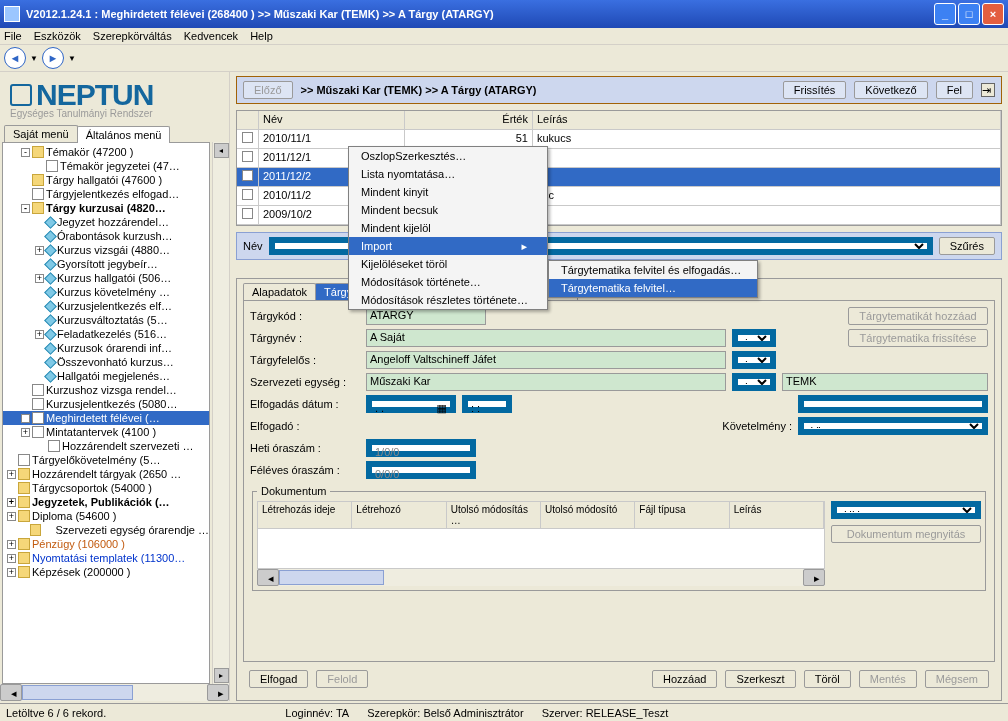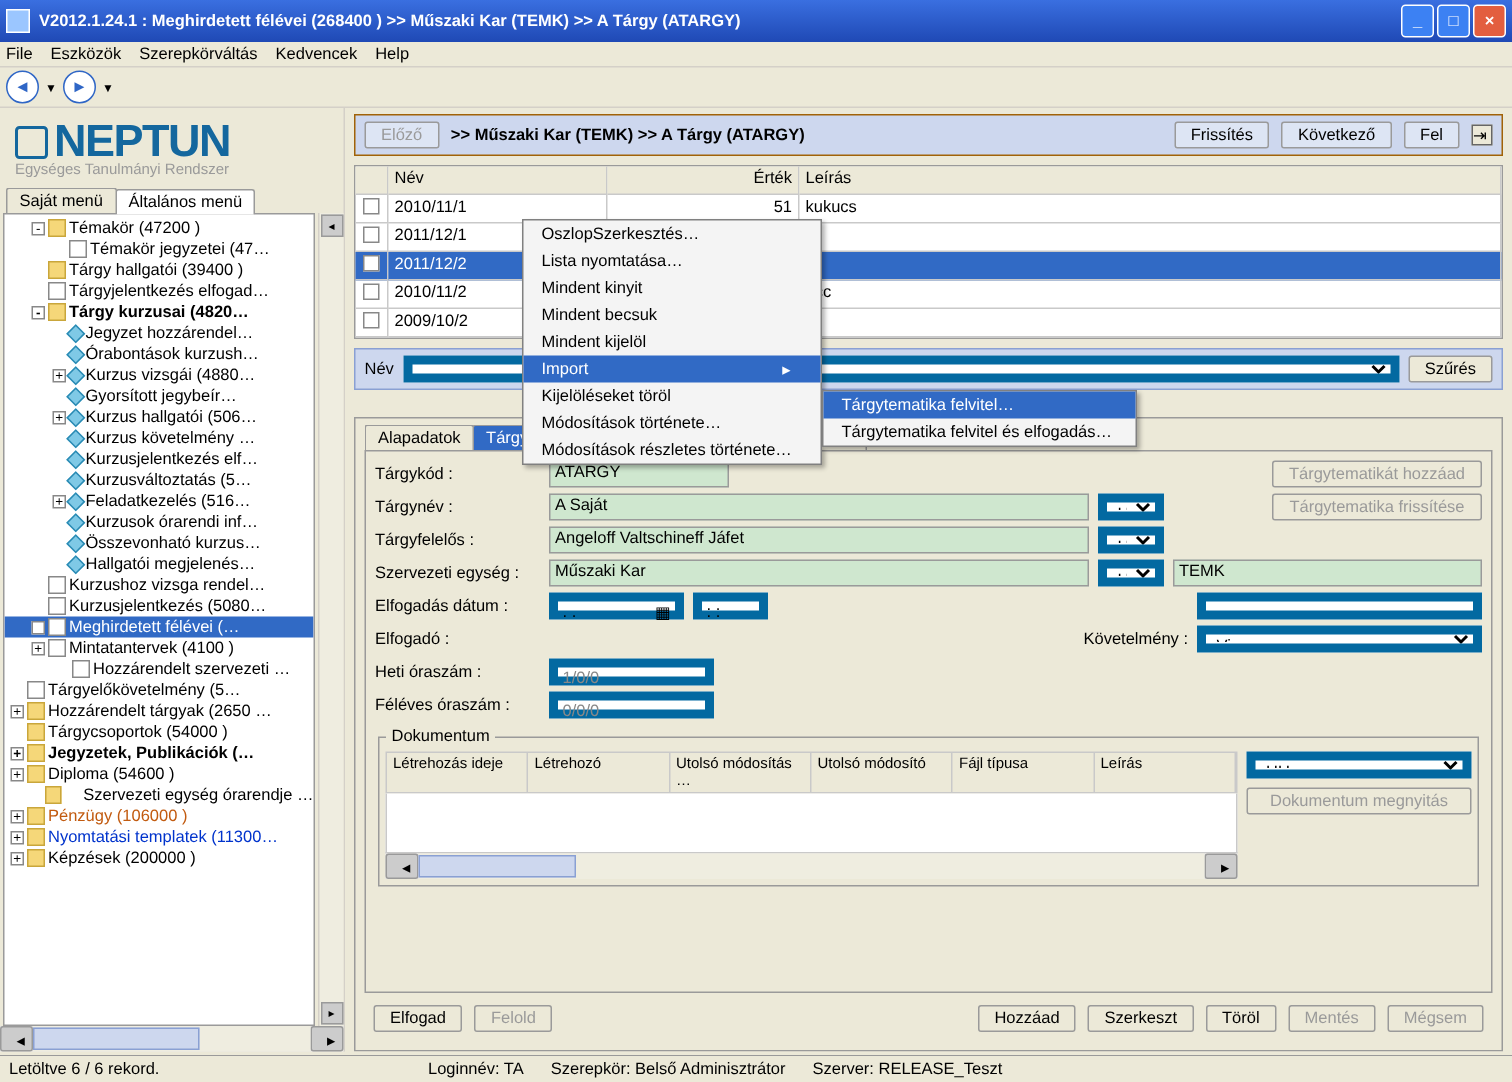--- a/index.html
+++ b/index.html
@@ -146,21 +146,21 @@
             <span>Témakör (47200  )</span>
           </div>
           <div class="tree-row" style="padding-left: 32px;">
             <span class="exp none"></span>
             <span class="ico page"></span>
             <span>Témakör jegyzetei (47…</span>
           </div>
           <div class="tree-row" style="padding-left: 18px;">
             <span class="exp none"></span>
             <span class="ico folder"></span>
-            <span>Tárgy hallgatói (39400  )</span>
+            <span>Tárgy hallgatói (47600  )</span>
           </div>
           <div class="tree-row" style="padding-left: 18px;">
             <span class="exp none"></span>
             <span class="ico page"></span>
             <span>Tárgyjelentkezés elfogad…</span>
           </div>
           <div class="tree-row bold" style="padding-left: 18px;">
             <span class="exp">-</span>
             <span class="ico folder"></span>
             <span>Tárgy kurzusai (4820…</span>
@@ -475,22 +475,22 @@
   <div class="ctx-item">Lista nyomtatása…</div>
   <div class="ctx-item">Mindent kinyit</div>
   <div class="ctx-item">Mindent becsuk</div>
   <div class="ctx-item">Mindent kijelöl</div>
   <div class="ctx-item hl ctx-sub">Import</div>
   <div class="ctx-item">Kijelöléseket töröl</div>
   <div class="ctx-item">Módosítások története…</div>
   <div class="ctx-item">Módosítások részletes története…</div>
 </div>
 <div class="ctx-menu" style="left:548px;top:260px;width:210px;">
+  <div class="ctx-item">Tárgytematika felvitel és elfogadás…</div>
   <div class="ctx-item hl">Tárgytematika felvitel…</div>
-  <div class="ctx-item">Tárgytematika felvitel és elfogadás…</div>
 </div>
 
 <div class="statusbar">
   <span>Letöltve 6 / 6 rekord.</span>
   <span style="flex:.3"></span>
   <span>Loginnév: TA</span>
   <span>Szerepkör: Belső Adminisztrátor</span>
   <span>Szerver: RELEASE_Teszt</span>
 </div>
 

